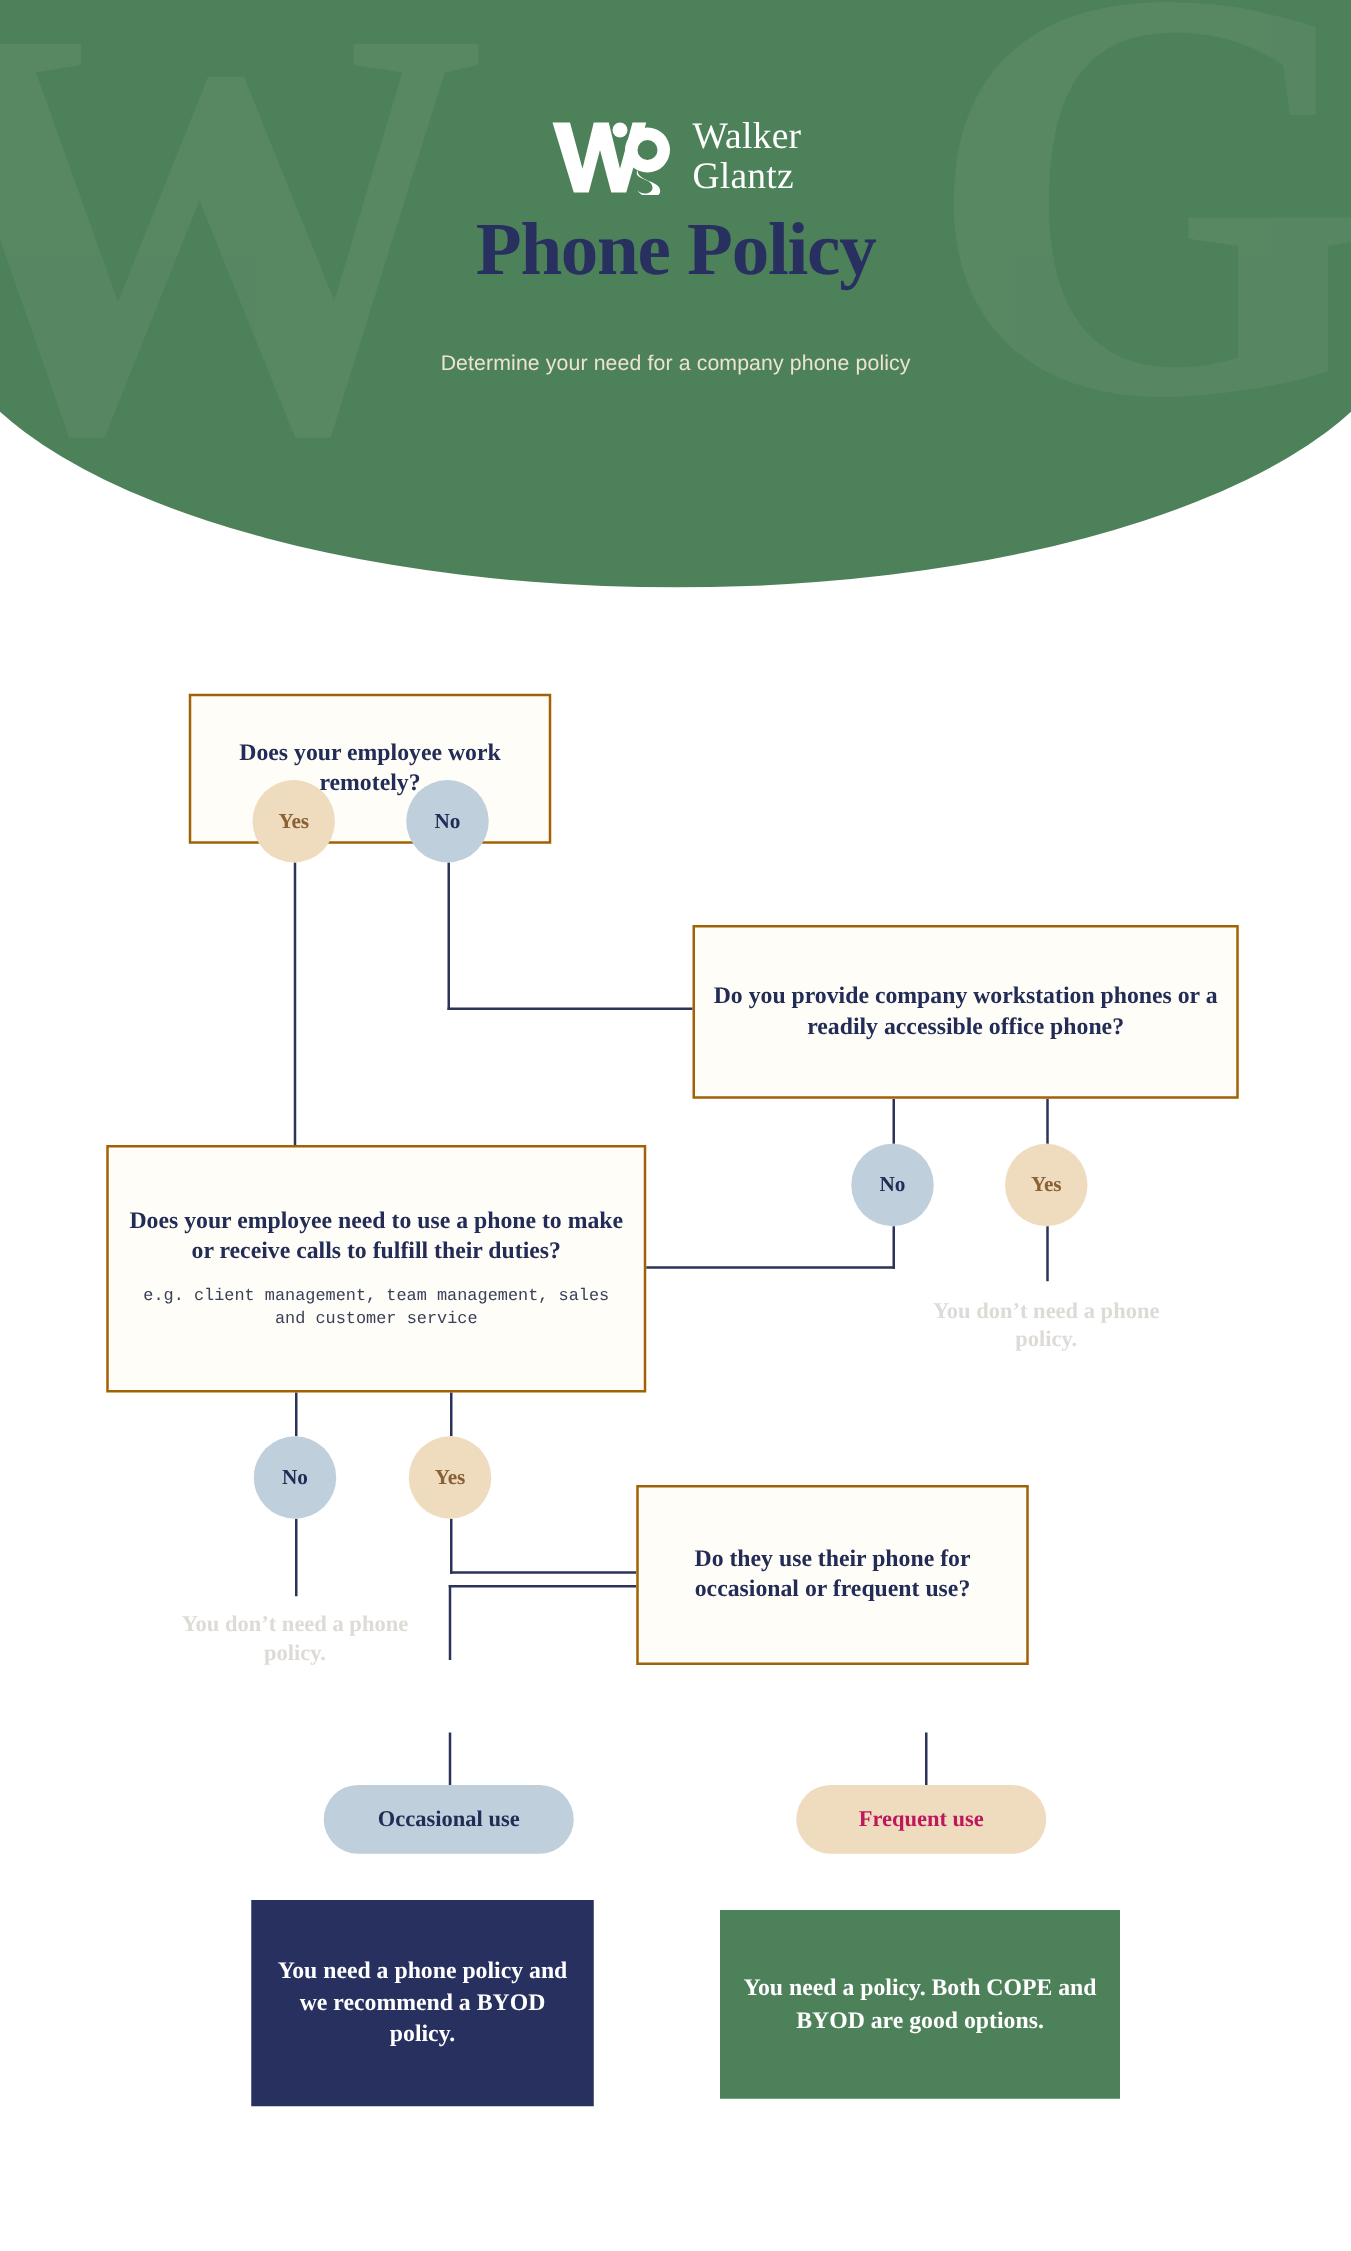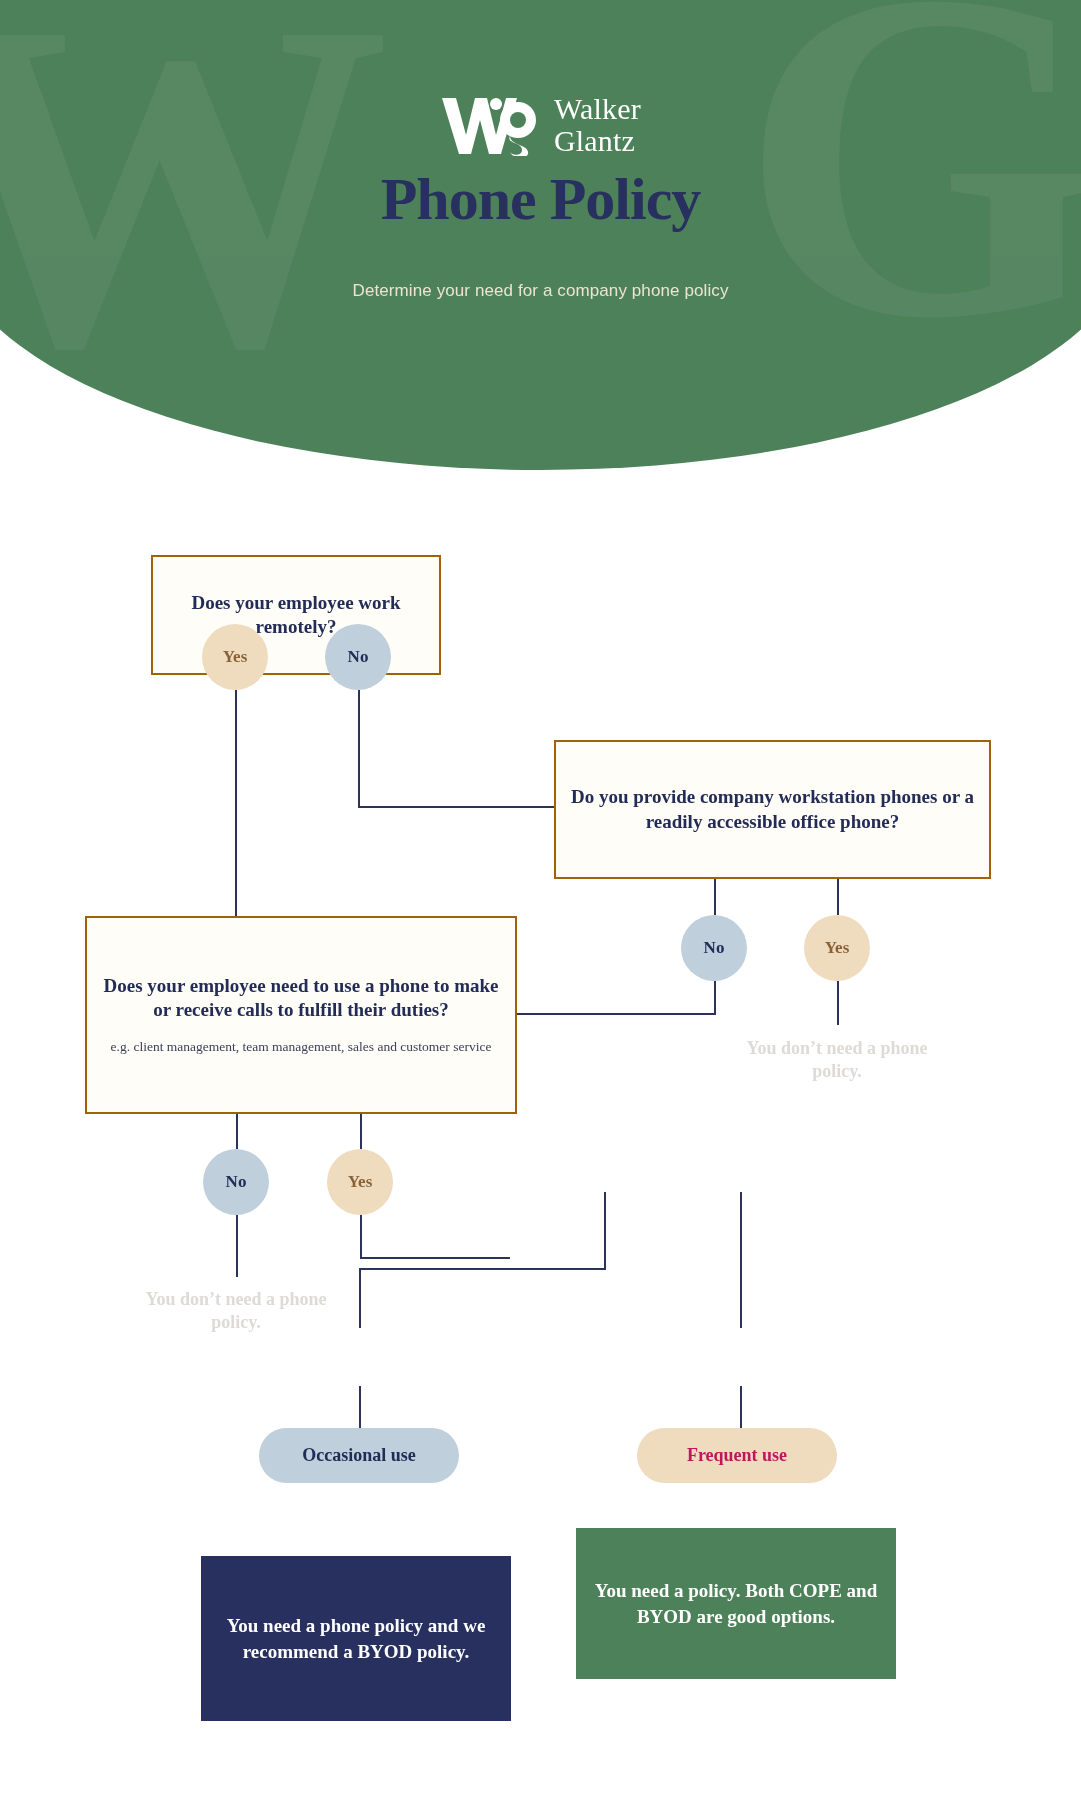--- a/index.html
+++ b/index.html
@@ -135,21 +135,21 @@
   .qbox .qtext {
     color: #232c56;
     font-family: "Liberation Serif", serif;
     font-weight: 700;
     font-size: 19px;
     line-height: 1.28;
     padding: 0 14px;
   }
   .qbox .qsub {
     color: #3a4158;
-    font-family: Liberation Serif, serif;
+    font-family: Liberation Mono, monospace;
     font-weight: 400;
     font-size: 13.5px;
     line-height: 1.33;
     margin-top: 16px;
     padding: 0 18px;
   }
 
   .circle {
     position: absolute;
     width: 66px;
@@ -312,28 +312,31 @@
     <span>No</span>
   </div>
   <div class="circle yes" style="left:327px; top:1149px;">
     <span>Yes</span>
   </div>
 
   <div class="nopolicy" style="left:141px; top:1288px; width:190px;">
     <span>You don’t need a phone policy.</span>
   </div>
 
+  <div class="qbox" style="left:509px; top:1188px; width:314px; height:144px;">
+    <div class="qtext">Do they use their phone for occasional or frequent use?</div>
+  </div>
 
   <div class="pill occasional" style="left:259px; top:1428px; width:200px;">
     <span>Occasional use</span>
   </div>
   <div class="pill frequent" style="left:637px; top:1428px; width:200px;">
     <span>Frequent use</span>
   </div>
 
-  <div class="result navy" style="left:201px; top:1556px; width:310px; height:165px;">
+  <div class="result navy" style="left:201px; top:1520px; width:274px; height:165px;">
     <span>You need a phone policy and we recommend a BYOD policy.</span>
   </div>
   <div class="result green" style="left:576px; top:1528px; width:320px; height:151px;">
     <span>You need a policy. Both COPE and BYOD are good options.</span>
   </div>
 
 </div>
 
 </body></html>

